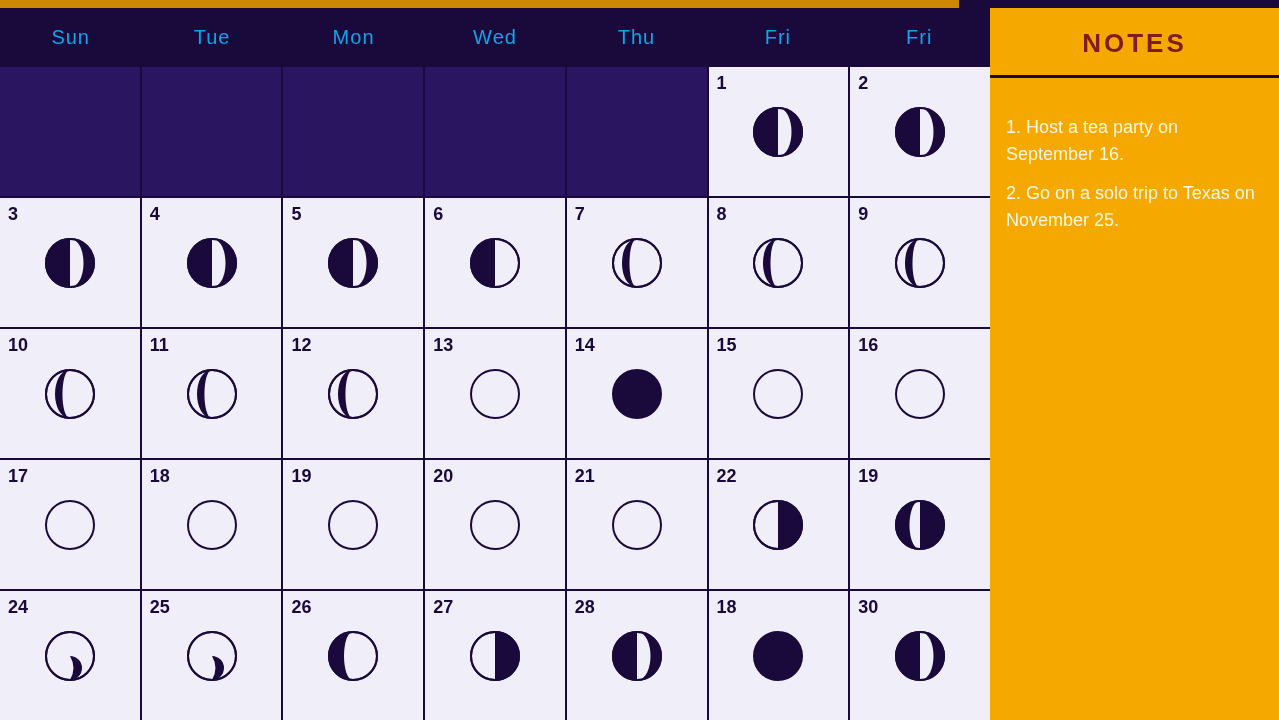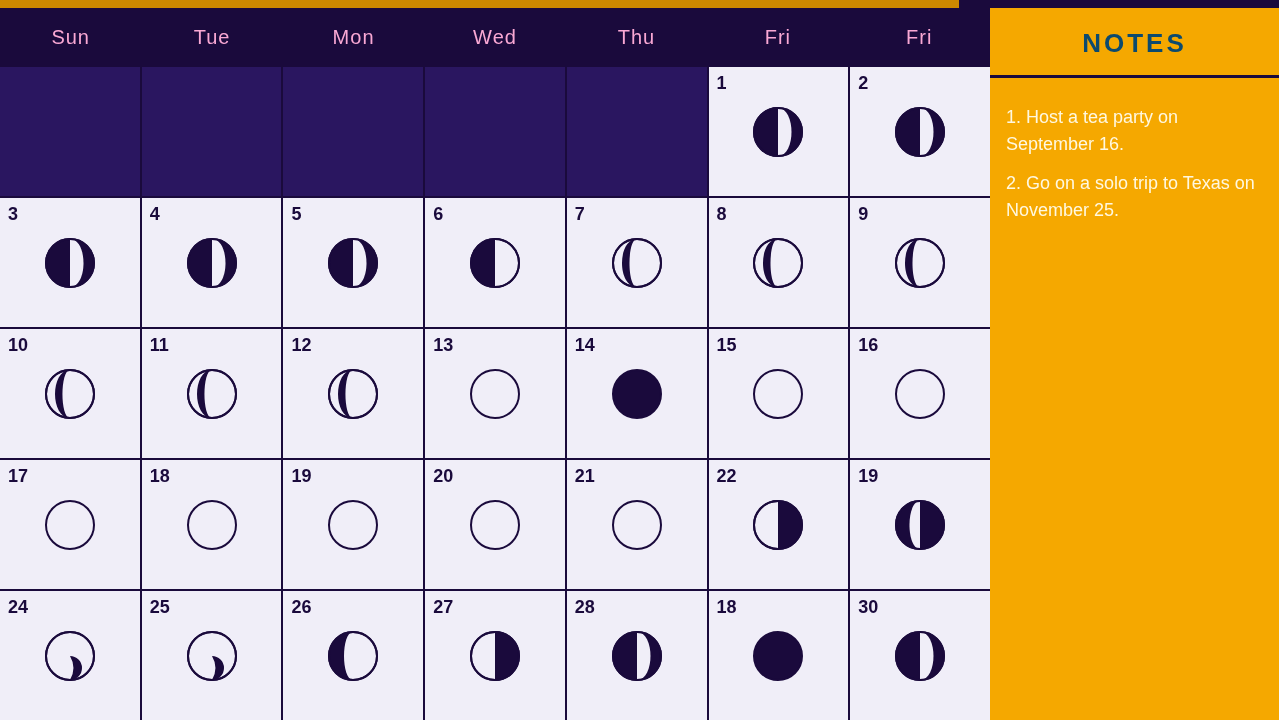--- a/index.html
+++ b/index.html
@@ -31,21 +31,21 @@
       flex-direction: column;
     }
 
     .day-headers {
       display: grid;
       grid-template-columns: repeat(7, 1fr);
       background: #1a0a3c;
     }
 
     .day-header {
-      color: #f9a8d4;
+      color: #0ea5e9;
       text-align: center;
       padding: 18px 0;
       font-size: 20px;
       font-weight: normal;
       letter-spacing: 1px;
     }
 
     .calendar-grid {
       display: grid;
       grid-template-columns: repeat(7, 1fr);
@@ -91,29 +91,29 @@
       flex-direction: column;
     }
 
     .notes-header {
       background: #f5a800;
       padding: 20px 16px 16px;
       border-bottom: 3px solid #1a0a3c;
     }
 
     .notes-title {
-      color: #0c4a6e;
+      color: #7f1d1d;
       font-size: 26px;
       font-weight: bold;
       text-align: center;
       letter-spacing: 3px;
     }
 
     .notes-content {
-      padding: 26px 16px;
+      padding: 36px 16px;
       color: #fff8e0;
       font-size: 18px;
       line-height: 1.5;
     }
 
     .notes-content p {
       margin-bottom: 12px;
     }
   </style>
 </head>

